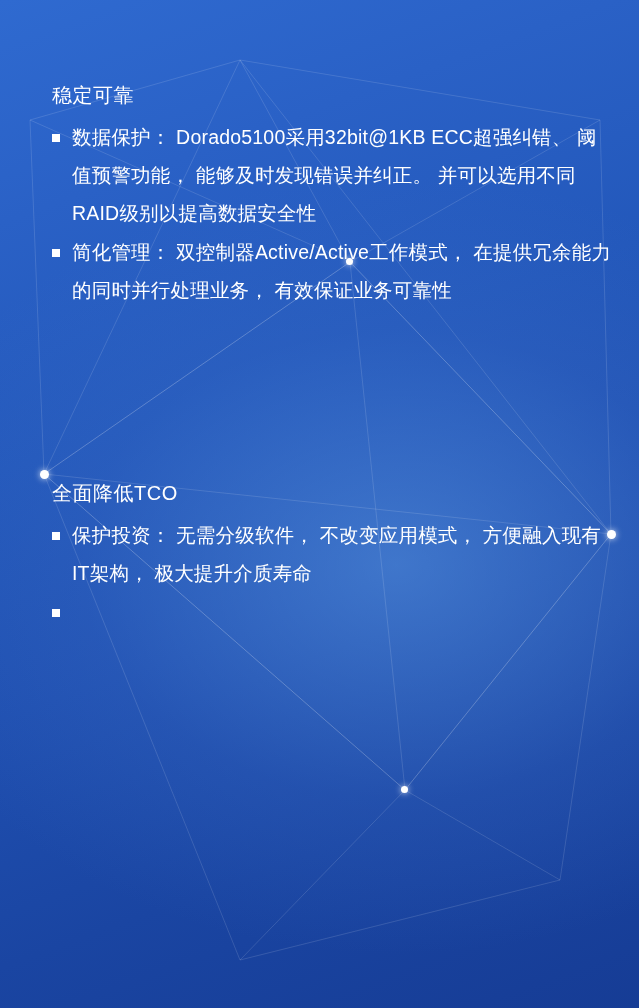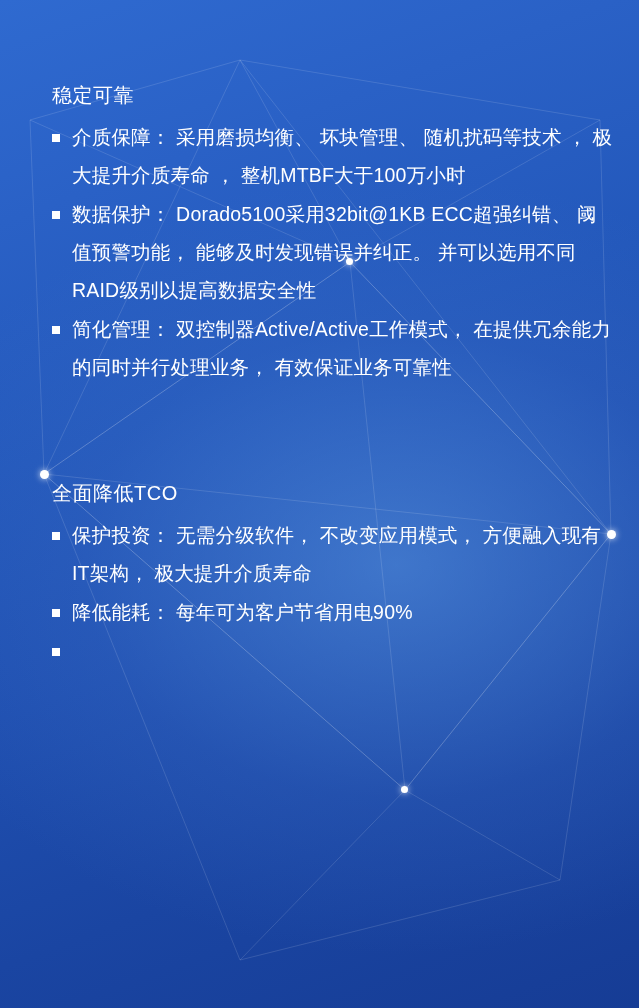--- a/index.html
+++ b/index.html
@@ -118,30 +118,30 @@
   <div class="dot" style="left:40px; top:470px; width:9px; height:9px;"></div>
   <div class="dot" style="left:607px; top:530px; width:9px; height:9px;"></div>
   <div class="dot" style="left:346px; top:258px; width:7px; height:7px;"></div>
   <div class="dot" style="left:401px; top:786px; width:7px; height:7px;"></div>
 
   <div class="content">
 
     <div class="block block-1">
       <h2 class="heading">稳定可靠</h2>
       <ul class="bullets">
-        <li><span class="sq"></span><span class="li-text">介质保障： 采用磨损均衡、 坏块管理、 随机扰码等技术 ， 极大提升介质寿命 ， 整机MTBF大于100万小时</span></li>
+        <li><span class="sq"></span></li>
         <li><span class="sq"></span><span class="li-text">数据保护： Dorado5100采用32bit@1KB ECC超强纠错、 阈值预警功能， 能够及时发现错误并纠正。 并可以选用不同RAID级别以提高数据安全性</span></li>
         <li><span class="sq"></span><span class="li-text">简化管理： 双控制器Active/Active工作模式， 在提供冗余能力的同时并行处理业务， 有效保证业务可靠性</span></li>
       </ul>
     </div>
 
     <div class="block block-2">
       <h2 class="heading">全面降低TCO</h2>
       <ul class="bullets">
         <li><span class="sq"></span><span class="li-text">保护投资： 无需分级软件， 不改变应用模式， 方便融入现有IT架构， 极大提升介质寿命</span></li>
-        <li><span class="sq"></span><span class="li-text">降低能耗： 每年可为客户节省用电90%</span></li>
+        <li><span class="sq"></span></li>
         <li><span class="sq"></span></li>
         <li><span class="sq"></span></li>
       </ul>
     </div>
 
   </div>
 </div>
 
 </body></html>

